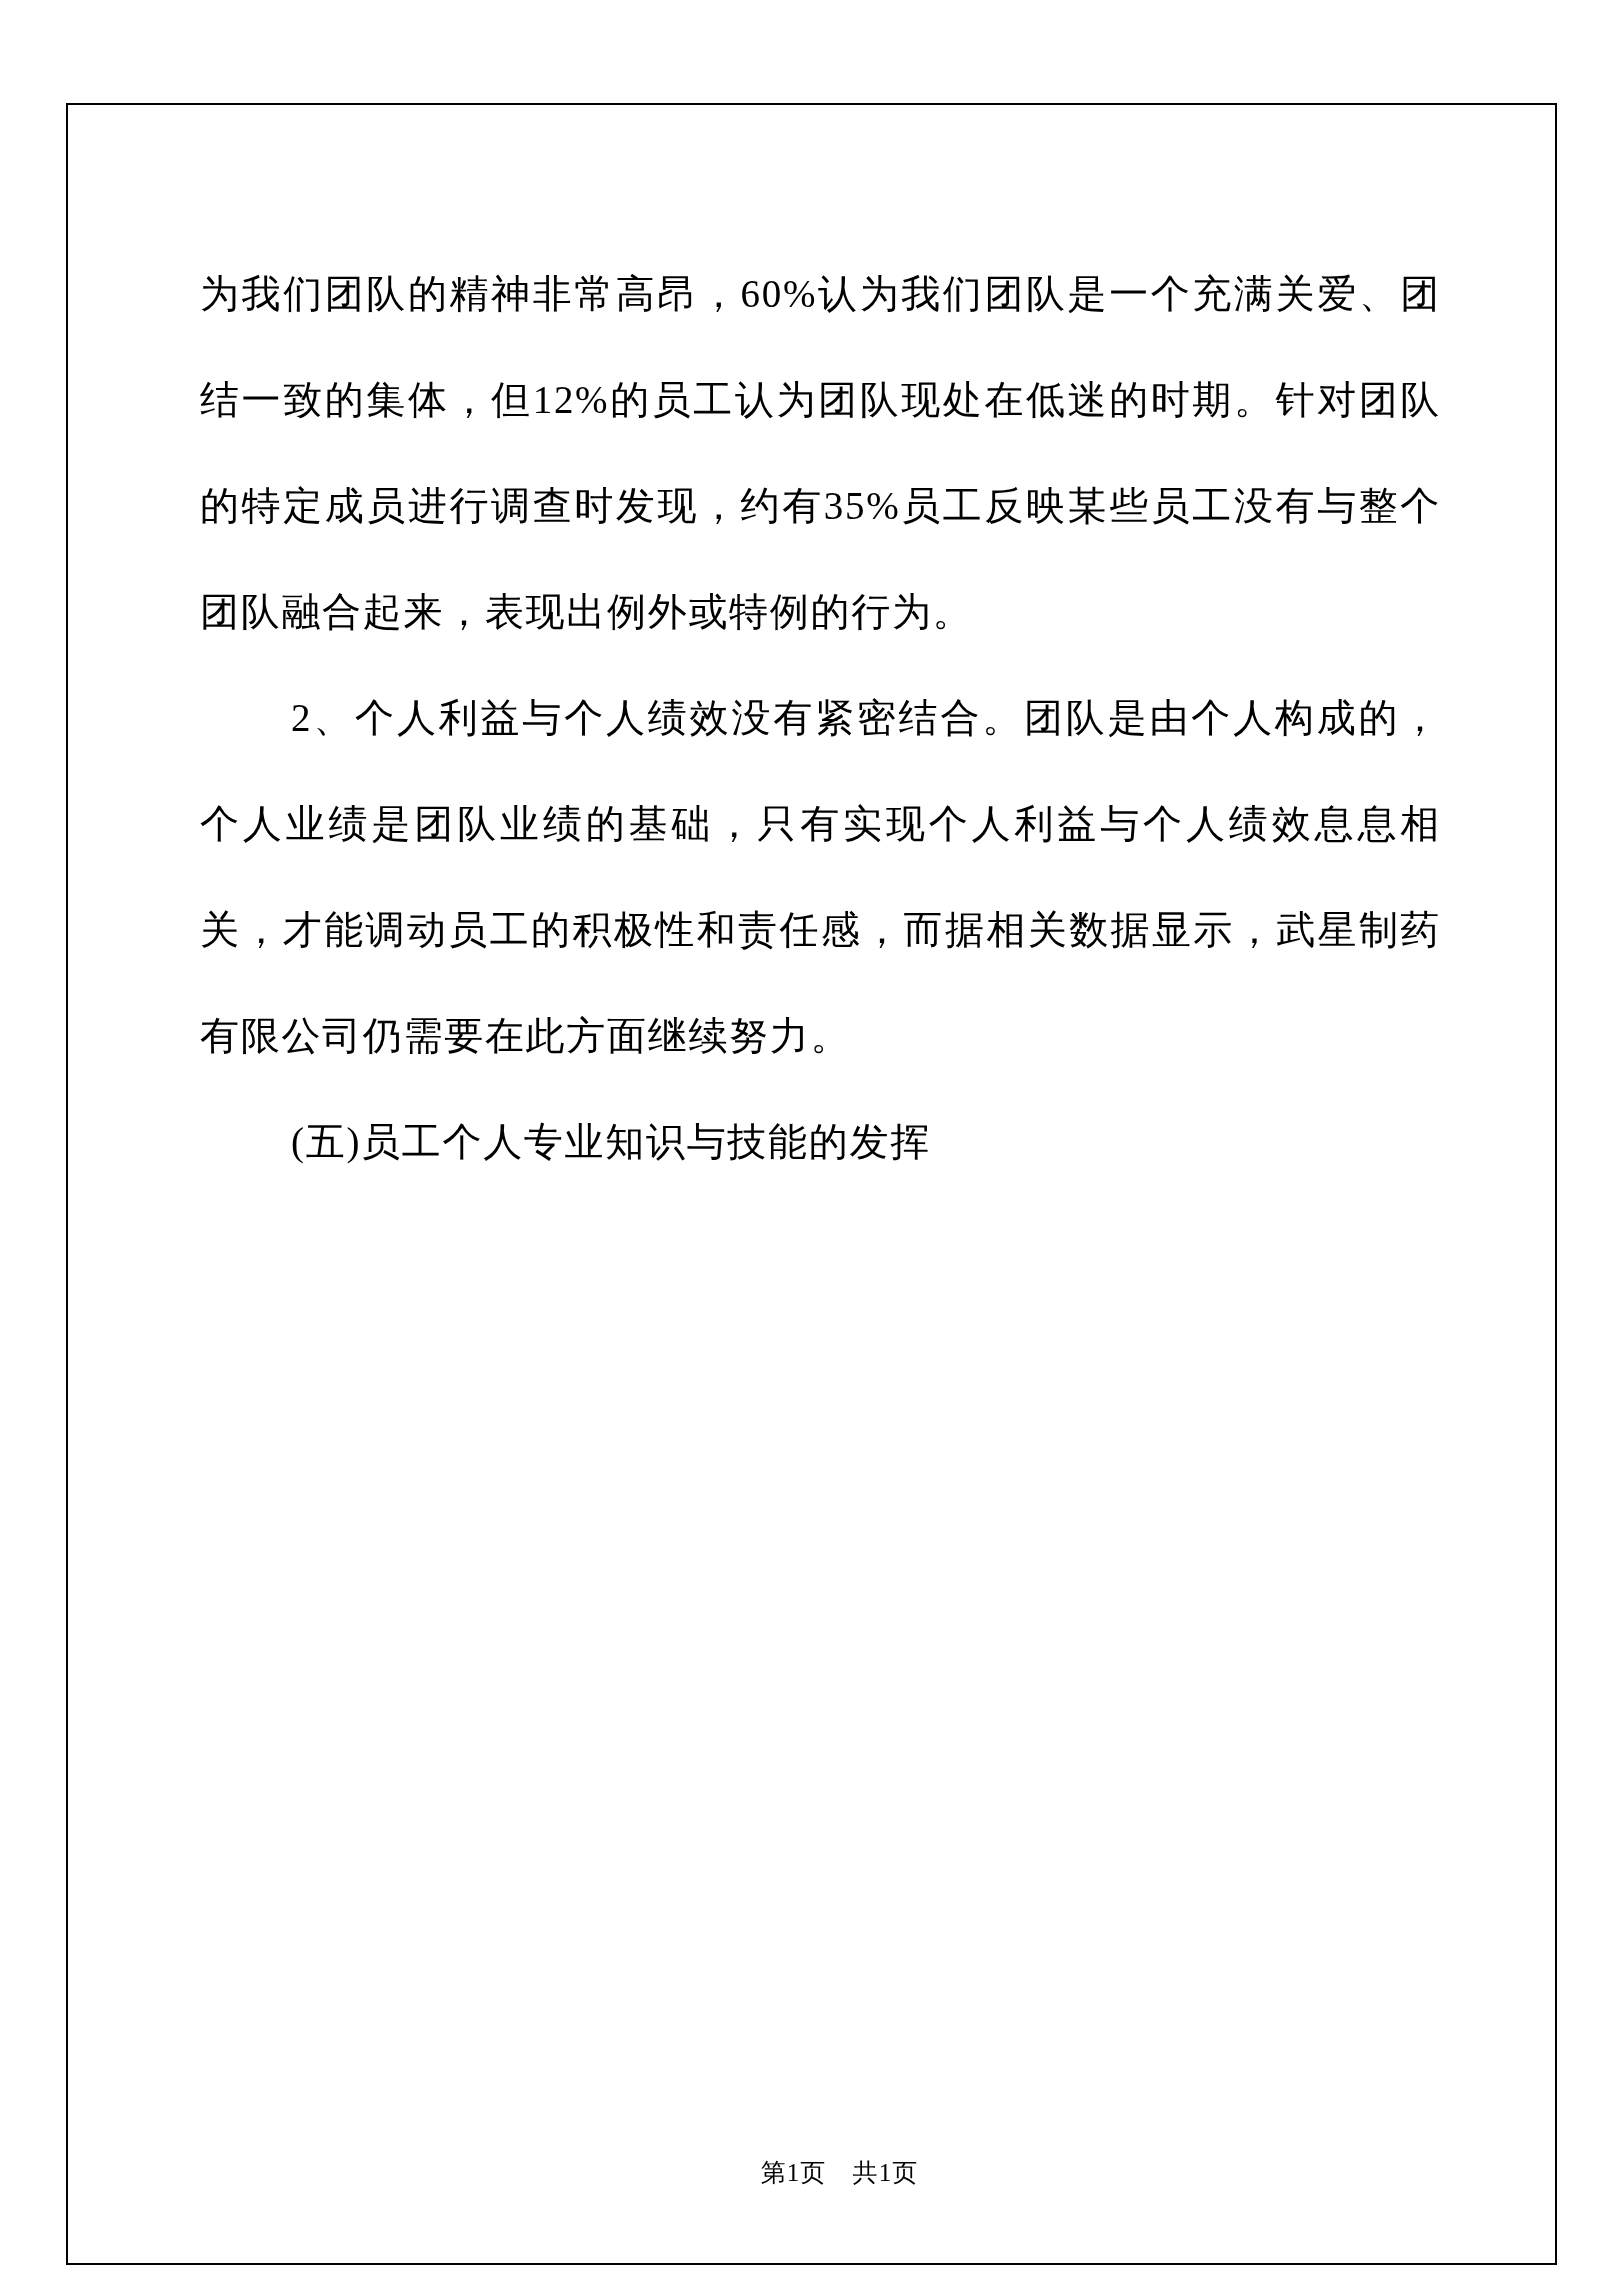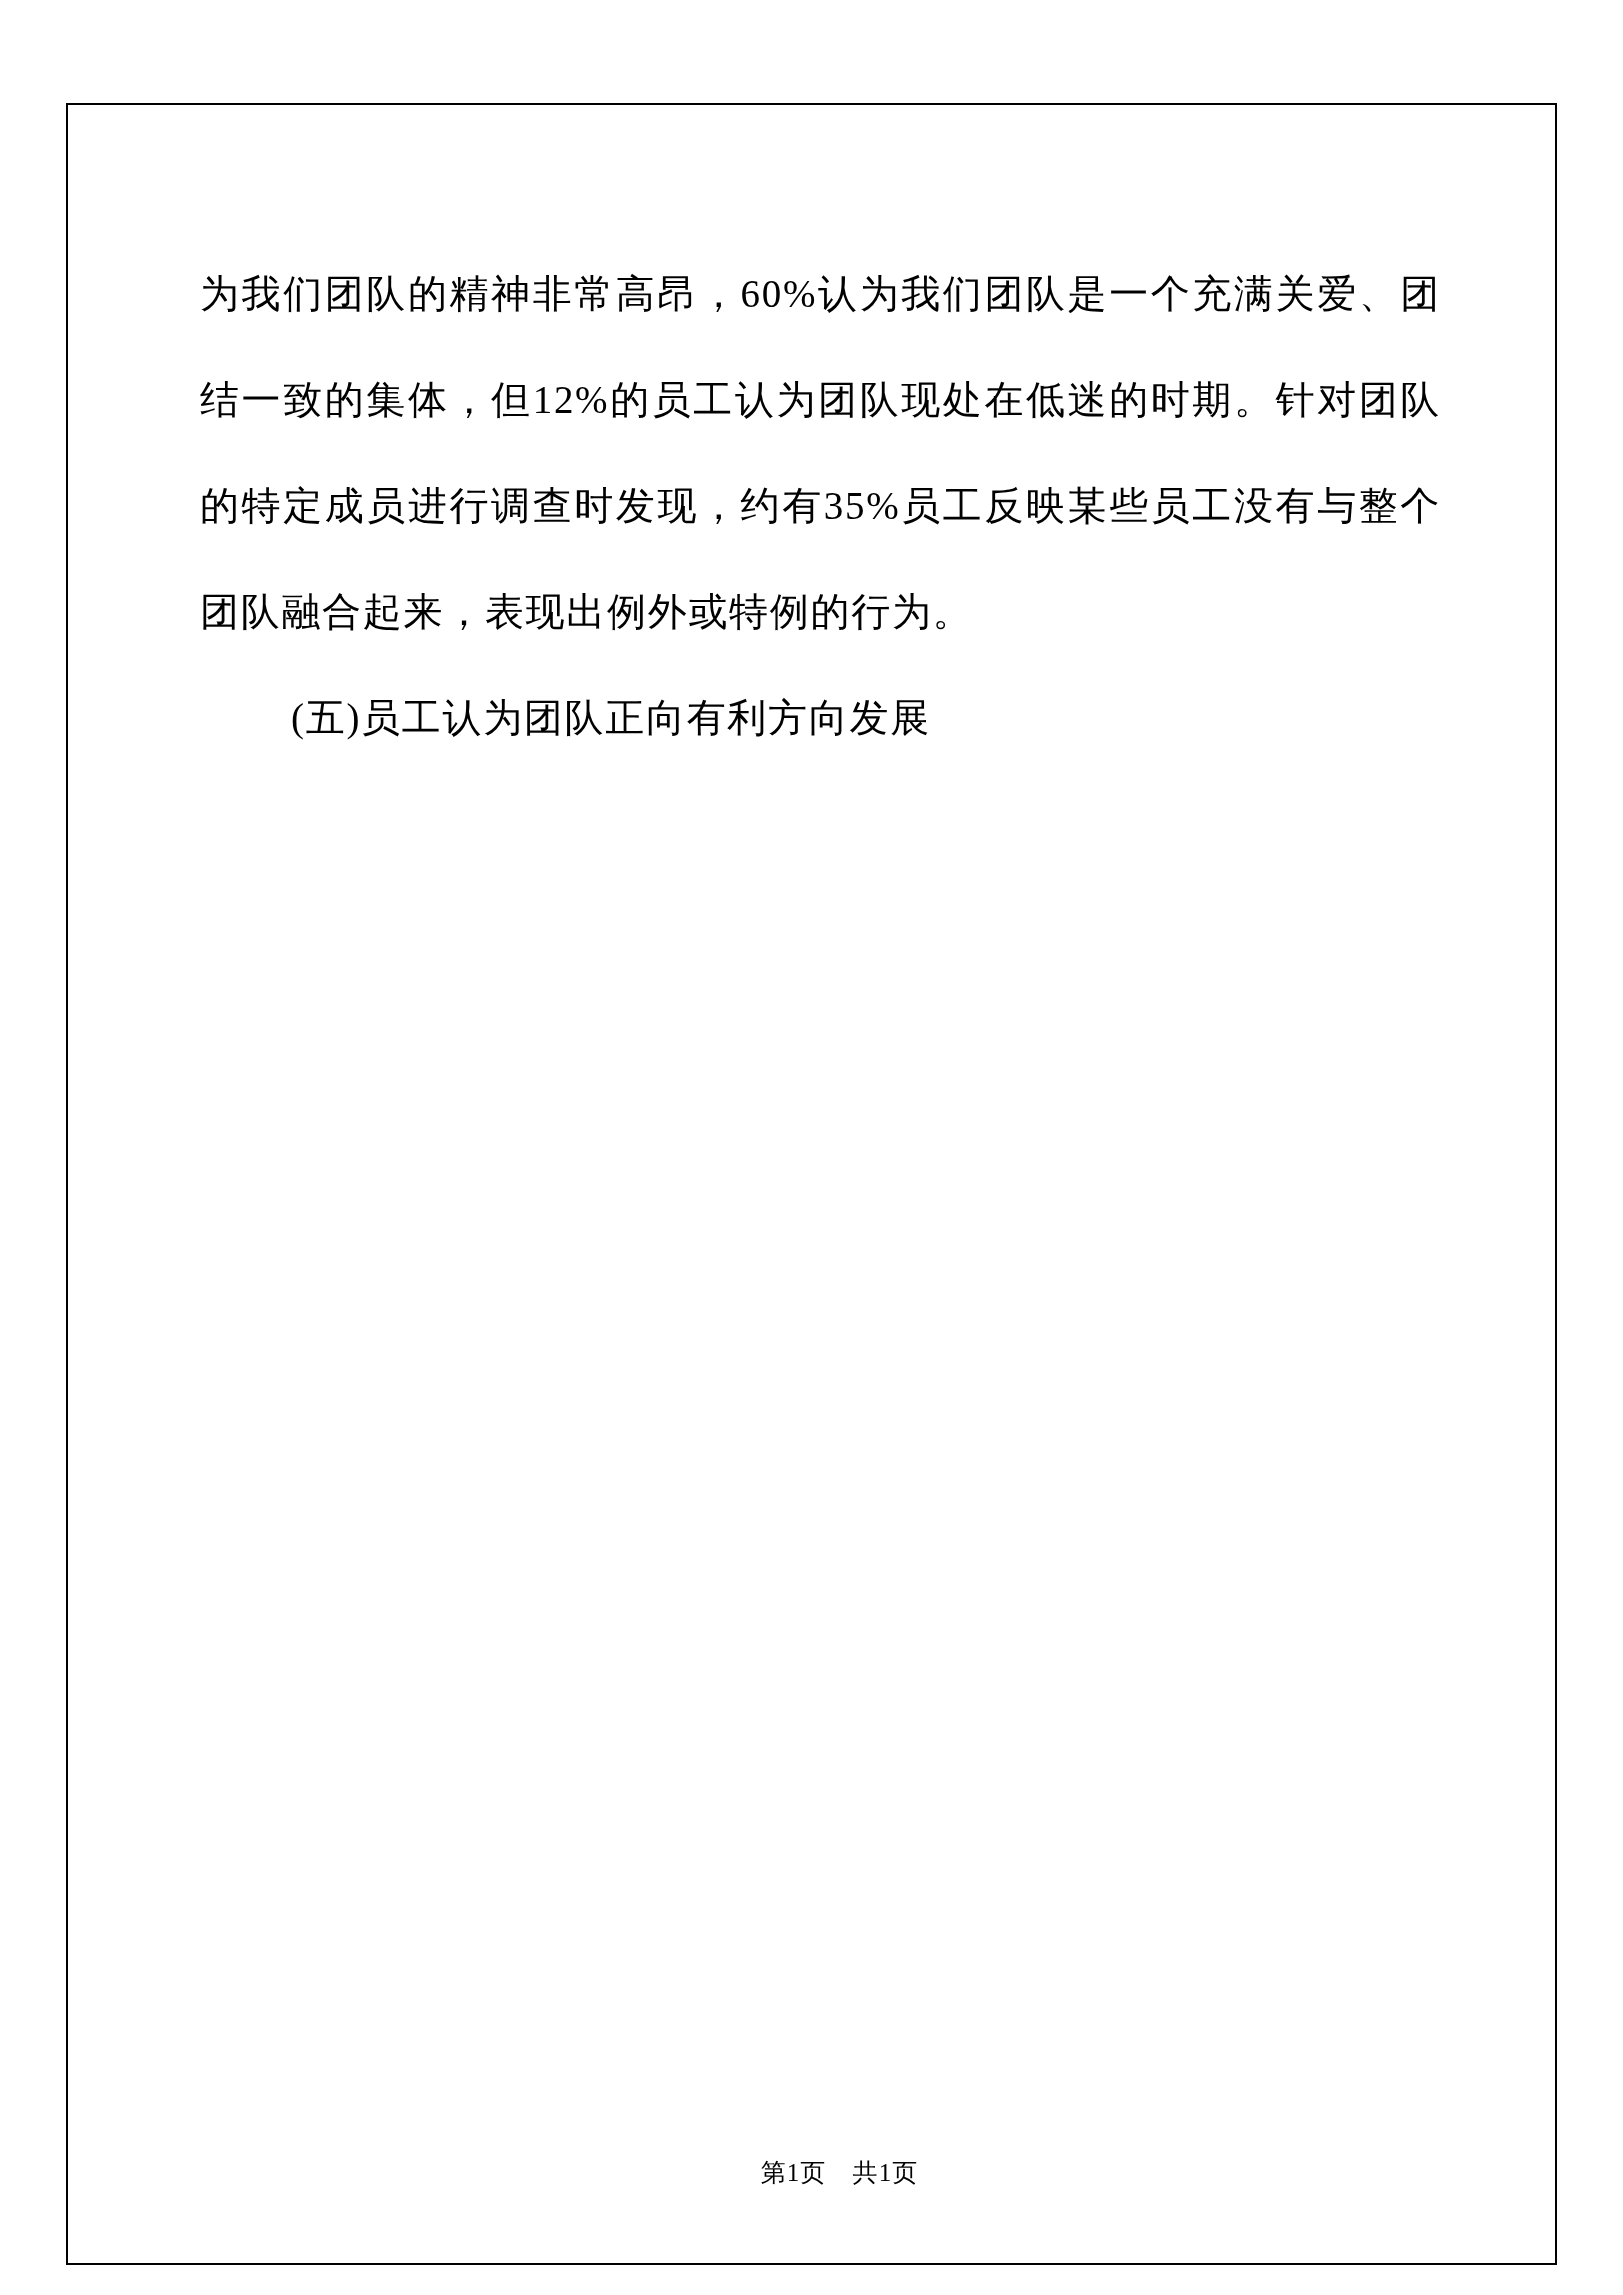--- a/index.html
+++ b/index.html
@@ -58,17 +58,18 @@
     padding-left: 28px;
   }
 </style>
 </head>
 <body>
 
 <div class="page">
   <div class="frame"></div>
   <div class="content" id="paragraphs">
       <p>为我们团队的精神非常高昂，60%认为我们团队是一个充满关爱、团结一致的集体，但12%的员工认为团队现处在低迷的时期。针对团队的特定成员进行调查时发现，约有35%员工反映某些员工没有与整个团队融合起来，表现出例外或特例的行为。</p>
-      <p class="indent">(五)员工认为团队正向有利方向发展</p>
+      <p class="indent">2、个人利益与个人绩效没有紧密结合。团队是由个人构成的，个人业绩是团队业绩的基础，只有实现个人利益与个人绩效息息相关，才能调动员工的积极性和责任感，而据相关数据显示，武星制药有限公司仍需要在此方面继续努力。</p>
+      <p class="indent">(五)员工个人专业知识与技能的发挥</p>
     </div>
   <div class="footer">第1页　共1页</div>
 </div>
 
 
 </body></html>

